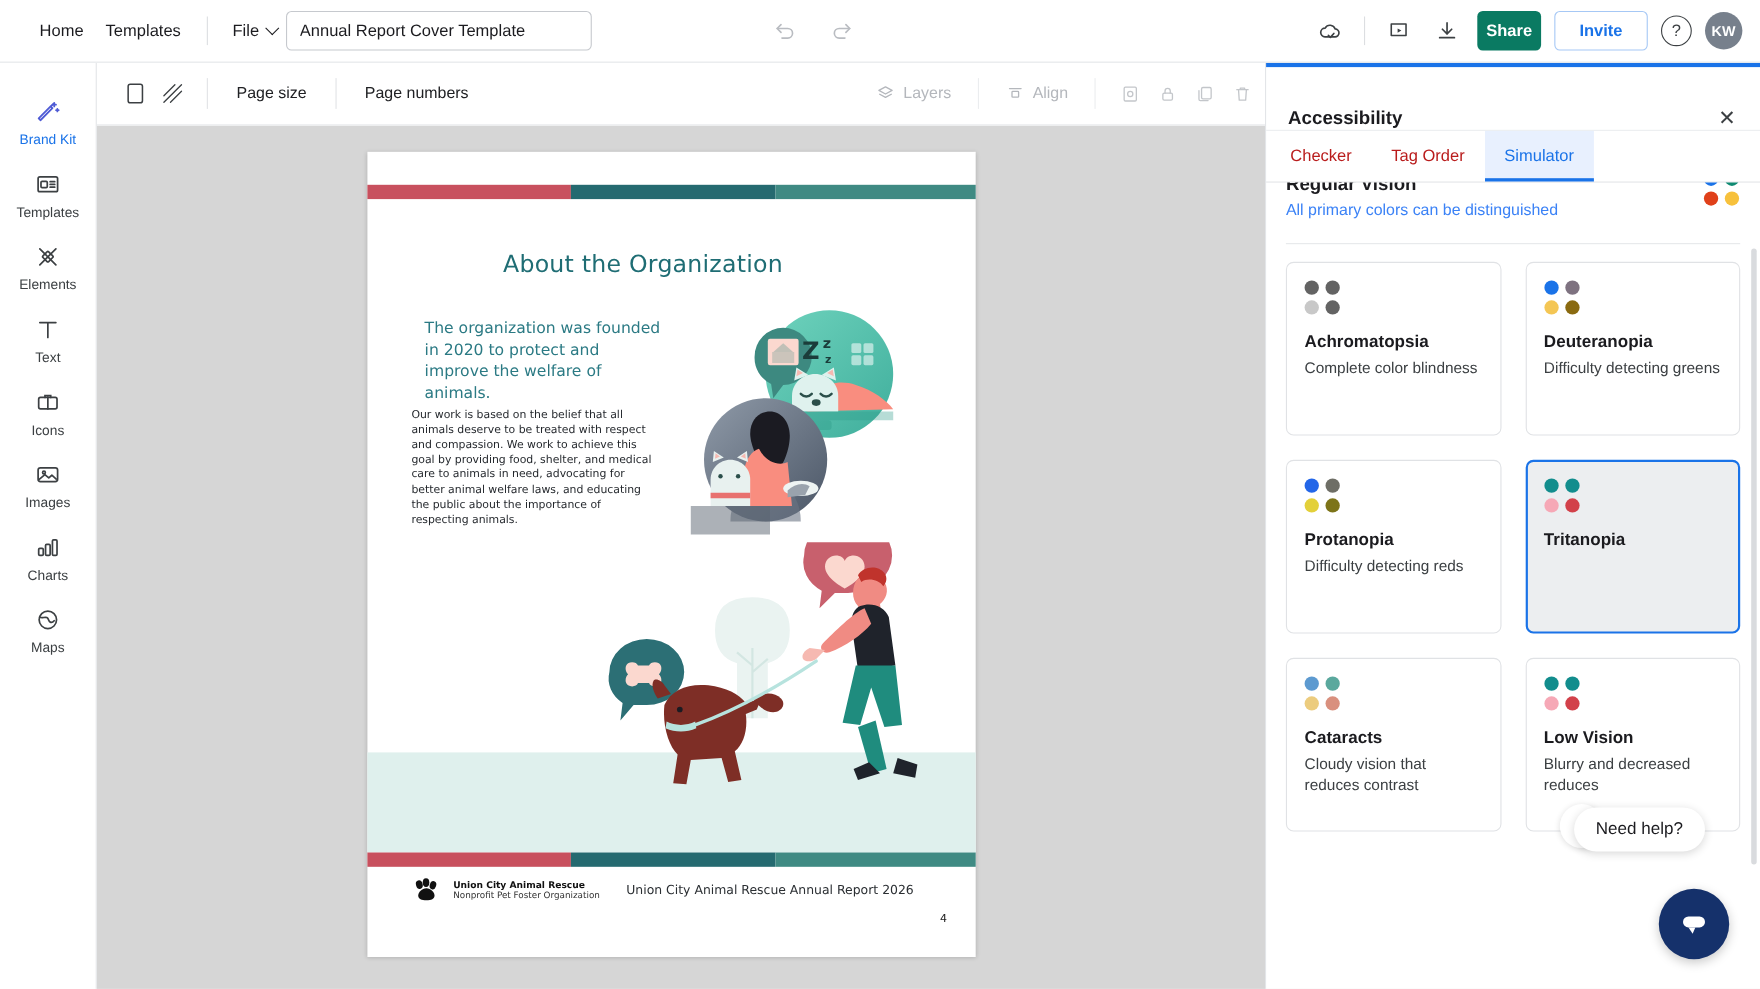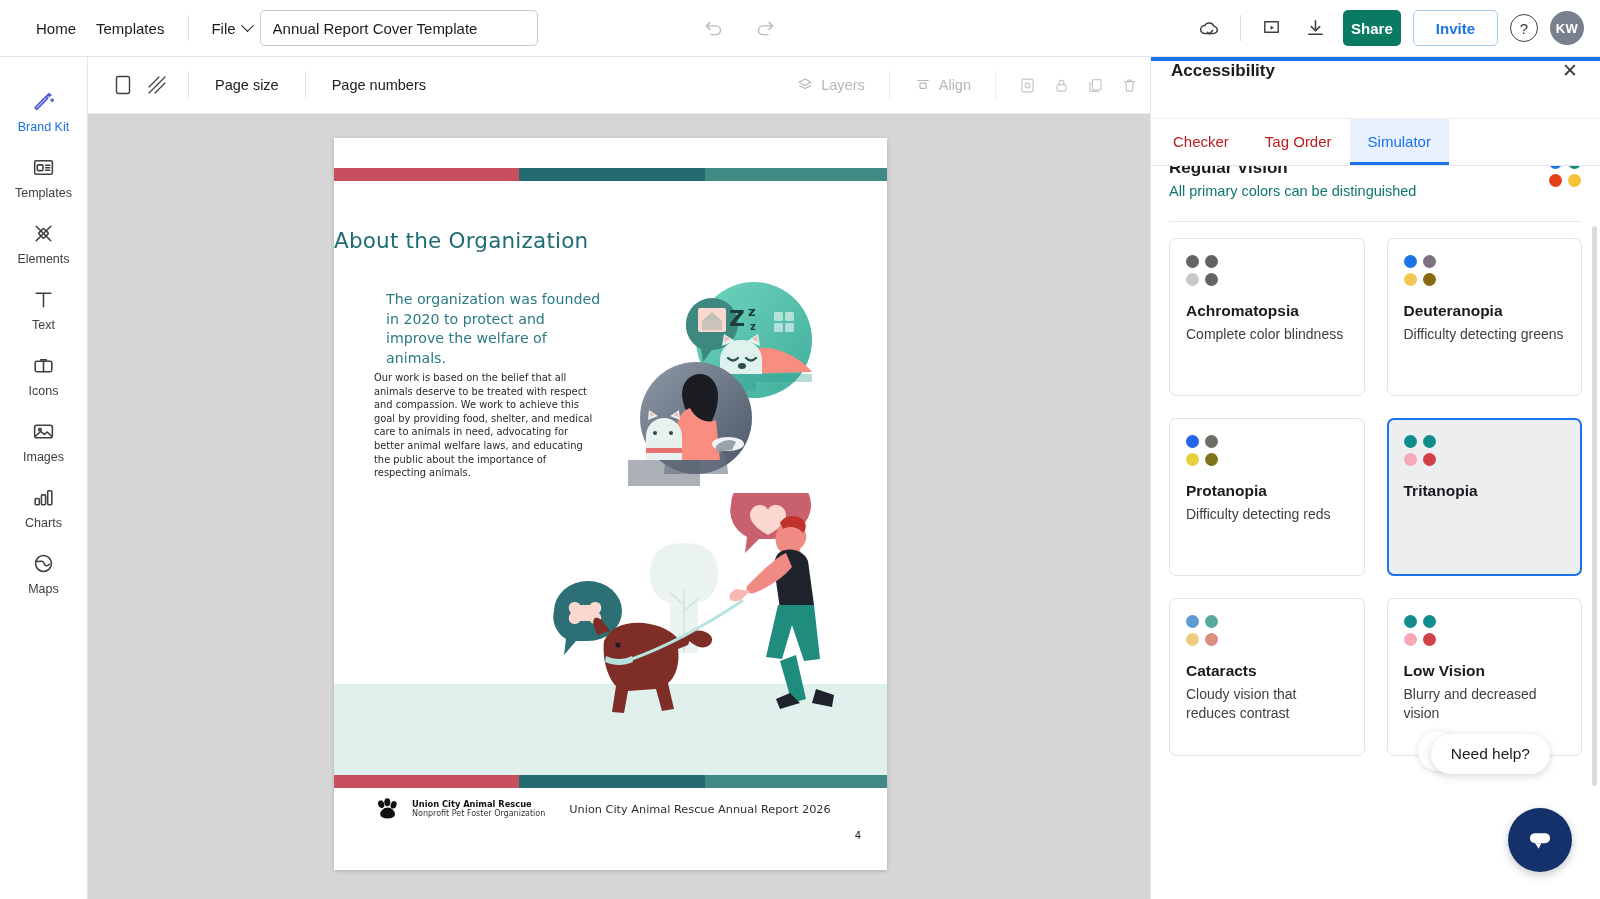--- a/index.html
+++ b/index.html
@@ -98,21 +98,21 @@
     background: #fff; box-shadow: 0 1px 4px rgba(0,0,0,.18);
   }
   .band { position: absolute; left: 0; width: 553px; height: 13px; display: flex; }
   .band .b1 { width: 33.5%; background: #c8505e; }
   .band .b2 { width: 33.5%; background: #256a70; }
   .band .b3 { width: 33%; background: #3f8a83; }
   .band-top { top: 30px; }
   .band-bot { top: 637px; }
   .mint-block { position: absolute; left: 0; top: 546px; width: 553px; height: 91px; background: #dff0ed; }
   .doc-h1 {
-    position: absolute; left: 0; top: 90px; width: 501px; text-align: left;
+    position: absolute; left: 0; top: 90px; width: 501px; text-align: center;
     font-family: "DejaVu Sans", sans-serif; font-size: 21.5px; color: #1f6d74; letter-spacing: .2px;
   }
   .doc-lead {
     position: absolute; left: 52px; top: 152px; width: 215px;
     font-family: "DejaVu Sans", sans-serif; font-size: 14.2px; line-height: 19.5px; color: #2b7a84;
   }
   .doc-body {
     position: absolute; left: 40px; top: 233px; width: 222px;
     font-family: "DejaVu Sans", sans-serif; font-size: 9.9px; line-height: 13.6px; color: #1f2328;
   }
@@ -159,34 +159,34 @@
     border-left: 1px solid #e3e5e8; border-right: 1px solid #e3e5e8; line-height: 34px; cursor: pointer; }
 
   
   .panel {
     position: absolute; top: 57px; right: 0; width: 450px; height: 842px;
     background: #fff; border-left: 1px solid #e3e5e8; z-index: 35;
     display: flex; flex-direction: column;
   }
   .panel-accent { height: 4px; background: #1a73e8; width: 100%; }
   .panel-head {
-    height: 58px; display: flex; align-items: flex-start; justify-content: space-between;
+    height: 58px; display: flex; align-items: flex-end; justify-content: space-between;
     padding: 0 22px 0 20px; border-bottom: 1px solid #eceef0;
   }
   .panel-title { font-size: 17px; font-weight: bold; color: #1b1b1f; }
   .panel-close { font-size: 19px; color: #3c4043; cursor: pointer; line-height: 1; }
   .panel-tabs { display: flex; border-bottom: 1px solid #e3e5e8; padding-left: 4px; }
   .tab {
     padding: 14px 18px 12px; font-size: 15px; color: #b91c1c; cursor: pointer;
     border-bottom: 3px solid transparent;
   }
   .tab.active { color: #1a73e8; background: #e8f0fe; border-bottom-color: #1a73e8; }
   .panel-scroll { flex: 1; overflow: hidden; position: relative; padding: 0 18px; }
   .reg-head { font-size: 17px; font-weight: bold; color: #1b1b1f; margin-top: -8px; }
-  .reg-sub { font-size: 14.5px; color: #0f766e; margin-top: 5px; }
+  .reg-sub { font-size: 14.5px; color: #3b82f6; margin-top: 5px; }
   .reg-row { display: flex; justify-content: space-between; align-items: flex-start; }
   .dotgrid { display: grid; grid-template-columns: 14px 14px; gap: 5px; }
   .dot { width: 13px; height: 13px; border-radius: 50%; }
   .hr { height: 1px; background: #e6e8ea; margin: 22px 0 16px; }
   .cardgrid { display: grid; grid-template-columns: 1fr 1fr; gap: 22px; }
   .card {
     border: 1px solid #e0e2e5; border-radius: 7px; padding: 16px 16px 18px;
     background: #fff; cursor: pointer; min-height: 158px;
   }
   .card.selected { border: 2px solid #1a73e8; background: #eceef0; padding: 15px 15px 17px; }
@@ -662,21 +662,21 @@
         </div>
 
         <div class="card">
           <div class="dotgrid">
             <span class="dot" style="background:#128d8d"></span>
             <span class="dot" style="background:#128d8d"></span>
             <span class="dot" style="background:#f6a8b6"></span>
             <span class="dot" style="background:#d2414a"></span>
           </div>
           <div class="card-name">Low Vision</div>
-          <div class="card-desc">Blurry and decreased vision</div>
+          <div class="card-desc">Blurry and decreased reduces</div>
         </div>
       </div>
 
       <div class="pscroll-track"></div>
     </div>
   </div>
 
   <div class="chat-close">✕</div>
   <div class="chat-bubble">Need help?</div>
   <div class="chat-fab">

